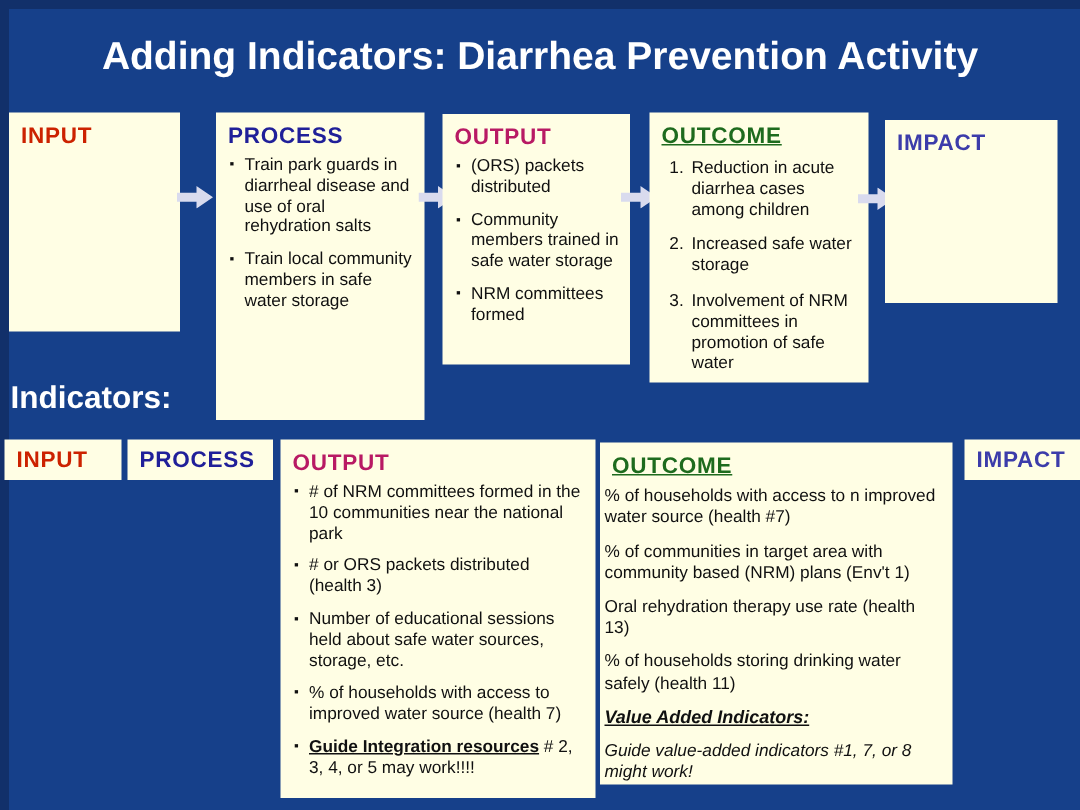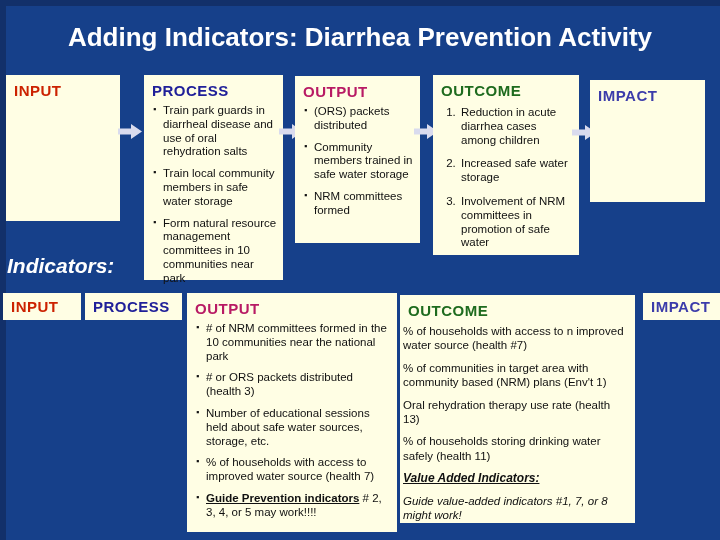--- a/index.html
+++ b/index.html
@@ -13,31 +13,31 @@
   #slide{position:relative;width:720px;height:540px;background:var(--background);overflow:hidden;}
   .edge-top{position:absolute;top:0;left:0;width:720px;height:6px;background:var(--edge);}
   .edge-left{position:absolute;top:0;left:0;width:6px;height:540px;background:var(--edge);}
   .title{position:absolute;top:22px;left:0;width:720px;text-align:center;color:var(--title_color);
          font-size:26px;font-weight:bold;letter-spacing:0px;}
   .box{position:absolute;background:var(--box_bg);color:var(--text);}
   .hdr{font-weight:bold;font-size:15px;padding:7px 8px 3px 8px;letter-spacing:0.5px;}
   .hdr-input{color:var(--input_header);}
   .hdr-process{color:var(--process_header);}
   .hdr-output{color:var(--output_header);}
-  .hdr-outcome{color:var(--outcome_header);}
+  .hdr-outcome{color:var(--outcome_header);text-decoration:underline;}
   .hdr-impact{color:var(--impact_header);}
   ul.blist{margin:2px 0 0 0;padding:0 6px 6px 9px;list-style:none;font-size:11.5px;line-height:1.2;}
   ul.blist li{position:relative;padding-left:10px;margin-bottom:8px;}
   ul.blist li::before{content:"\25AA";position:absolute;left:0;top:0;font-size:9px;}
   ol.nlist{margin:4px 0 0 0;padding:0 6px 6px 26px;font-size:11.5px;line-height:1.2;}
   ol.nlist li{margin-bottom:10px;padding-left:2px;}
   .flow-arrow{position:absolute;width:24px;height:15px;}
   .flow-arrow svg{display:block;width:100%;height:100%;}
   .indicators-label{position:absolute;left:7px;top:254px;color:var(--title_color);
-                    font-size:21px;font-weight:bold;font-style:italic;}
+                    font-size:21px;font-weight:bold;}
   .hdr-only{height:27px;box-sizing:border-box;}
   .hdr-only .hdr{padding:5px 8px 0 8px;}
   .plist{margin:2px 0 0 0;padding:0 8px 4px 3px;font-size:11.5px;line-height:1.25;}
   .plist p{margin:0 0 8px 0;}
   .va-title{font-weight:bold;font-style:italic;text-decoration:underline;font-size:12px;margin:10px 0 2px 0;}
   .va-text{font-style:italic;margin:0;}
   .u-bold{font-weight:bold;text-decoration:underline;}
   
   #box-input{left:6px;top:75px;width:114px;height:146px;}
   #box-process{left:144px;top:75px;width:139px;height:205px;}
@@ -72,21 +72,20 @@
     <svg viewBox="0 0 24 15">
         <polygon points="0,4.5 13,4.5 13,0 24,7.5 13,15 13,10.5 0,10.5" fill="#d9dbee"></polygon>
       </svg>
   </div>
 
   <div class="box" id="box-process">
     <div class="hdr hdr-process">PROCESS</div>
     <ul class="blist">
       <li>Train park guards in diarrheal disease and use of oral rehydration salts</li>
       <li>Train local community members in safe water storage</li>
-      <li>Form natural resource management committees in 10 communities near park</li>
     </ul>
   </div>
 
   <div class="flow-arrow" id="arrow-2">
     <svg viewBox="0 0 24 15">
         <polygon points="0,4.5 13,4.5 13,0 24,7.5 13,15 13,10.5 0,10.5" fill="#d9dbee"></polygon>
       </svg>
   </div>
 
   <div class="box" id="box-output">
@@ -133,21 +132,21 @@
     <div class="hdr hdr-process">PROCESS</div>
   </div>
 
   <div class="box" id="r2-output">
     <div class="hdr hdr-output">OUTPUT</div>
     <ul class="blist">
       <li># of NRM committees formed in the 10 communities near the national park</li>
       <li># or ORS packets distributed (health 3)</li>
       <li>Number of educational sessions held about safe water sources, storage, etc.</li>
       <li>% of households with access to improved water source (health 7)</li>
-      <li><span class="u-bold">Guide Prevention indicators</span><span> # 2, 3, 4, or 5 may work!!!!</span></li>
+      <li><span class="u-bold">Guide Integration resources</span><span> # 2, 3, 4, or 5 may work!!!!</span></li>
     </ul>
   </div>
 
   <div class="box" id="r2-outcome">
     <div class="hdr hdr-outcome">OUTCOME</div>
     <div class="plist">
       <p>% of households with access to n improved water source (health #7)</p>
       <p>% of communities in target area with community based (NRM) plans (Env't 1)</p>
       <p>Oral rehydration therapy use rate (health 13)</p>
       <p>% of households storing drinking water safely (health 11)</p>

